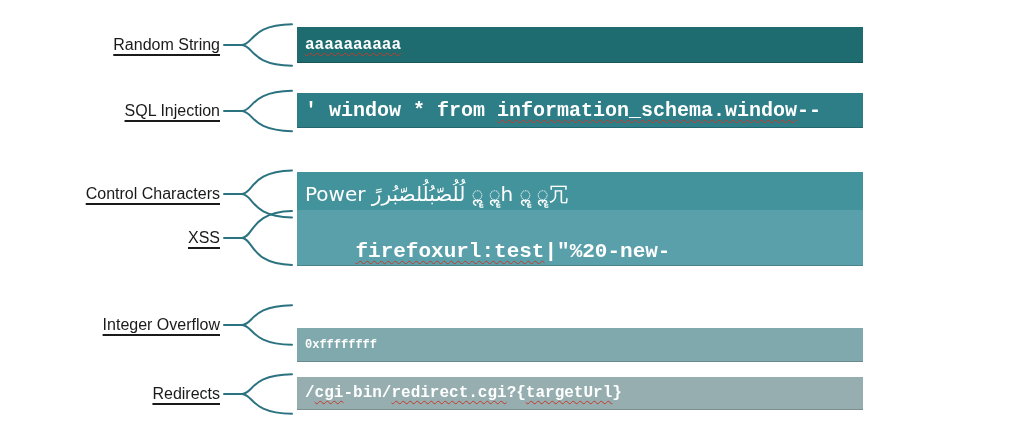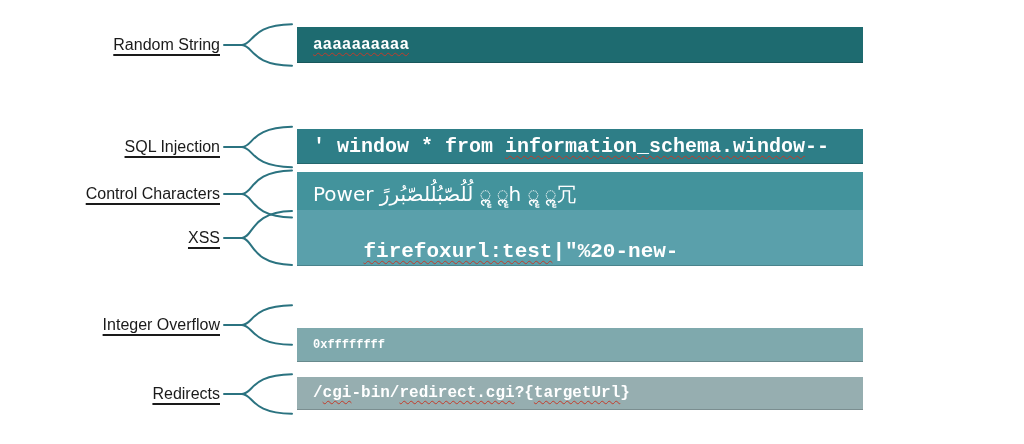--- a/index.html
+++ b/index.html
@@ -13,21 +13,21 @@
     font-size:16px;color:#1a1a1a;white-space:nowrap;
     text-decoration:underline;text-decoration-thickness:1.5px;text-underline-offset:4px;
   }
   .brace{
     position:absolute;left:222px;width:72px;top:50%;transform:translateY(-50%);
     display:block;
   }
   .brace path{fill:none;stroke:#2b7380;stroke-width:2;stroke-linecap:round;vector-effect:non-scaling-stroke;}
   .box{
     position:absolute;left:297px;width:566px;height:100%;
-    box-sizing:border-box;padding-left:16px;
+    box-sizing:border-box;padding-left:8px;
     display:flex;align-items:center;
     color:#ffffff;white-space:pre;
     border-bottom:1px solid rgba(0,0,0,0.18);
   }
   .mono{font-family:"Liberation Mono","DejaVu Sans Mono",monospace;font-weight:700;}
   .sans{font-family:"DejaVu Sans","Liberation Sans",sans-serif;font-weight:400;}
   .f16{font-size:16px;}
   .f17{font-size:12px;margin-top:20px;}
   .f20{font-size:20px;}
   .f21{font-size:21px;}
@@ -46,21 +46,21 @@
   <svg class="brace" style="height:46px;" viewBox="0 0 72 60" preserveAspectRatio="none">
     <path d="M2,30 L20,30"></path>
       <path d="M20,30 C32,29 28,4 70,3"></path>
       <path d="M20,30 C32,31 28,56 70,57"></path>
   </svg>
   <div class="box mono f16" style="background: rgb(30, 107, 112);">
     <span><span class="sq">aaaaaaaaaa</span></span>
   </div>
 </div>
 
-<div class="row" style="top:93px;height:35px;margin-top:36px;">
+<div class="row" style="top:93px;height:35px;">
   <div class="label">SQL Injection</div>
   <svg class="brace" style="height:45px;" viewBox="0 0 72 60" preserveAspectRatio="none">
     <path d="M2,30 L20,30"></path>
       <path d="M20,30 C32,29 28,4 70,3"></path>
       <path d="M20,30 C32,31 28,56 70,57"></path>
   </svg>
   <div class="box mono f20" style="background: rgb(46, 126, 135);">
     <span><span>' window * from </span><span class="sq">information_schema.window</span><span>--</span></span>
   </div>
 </div>

